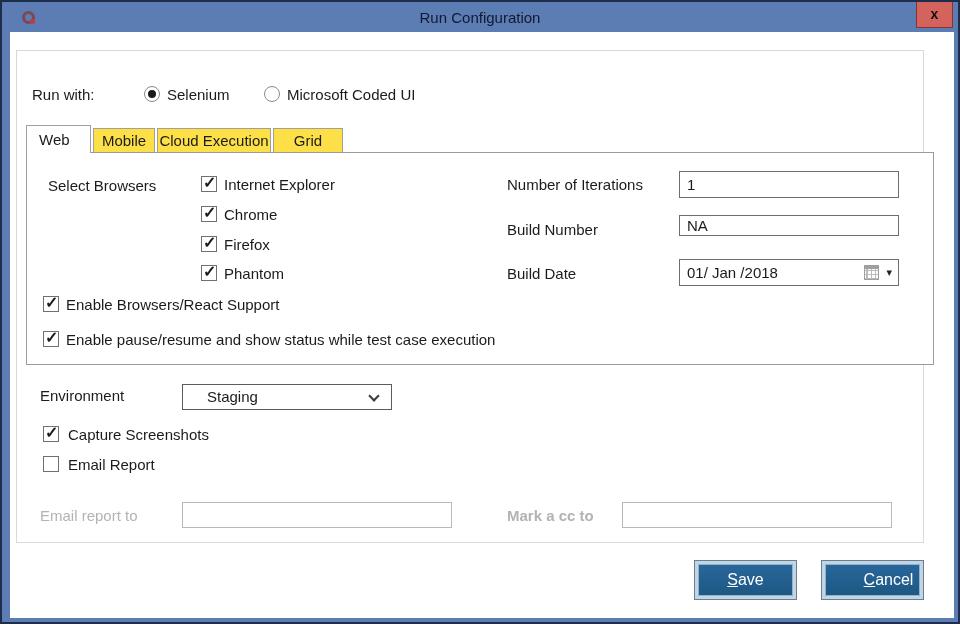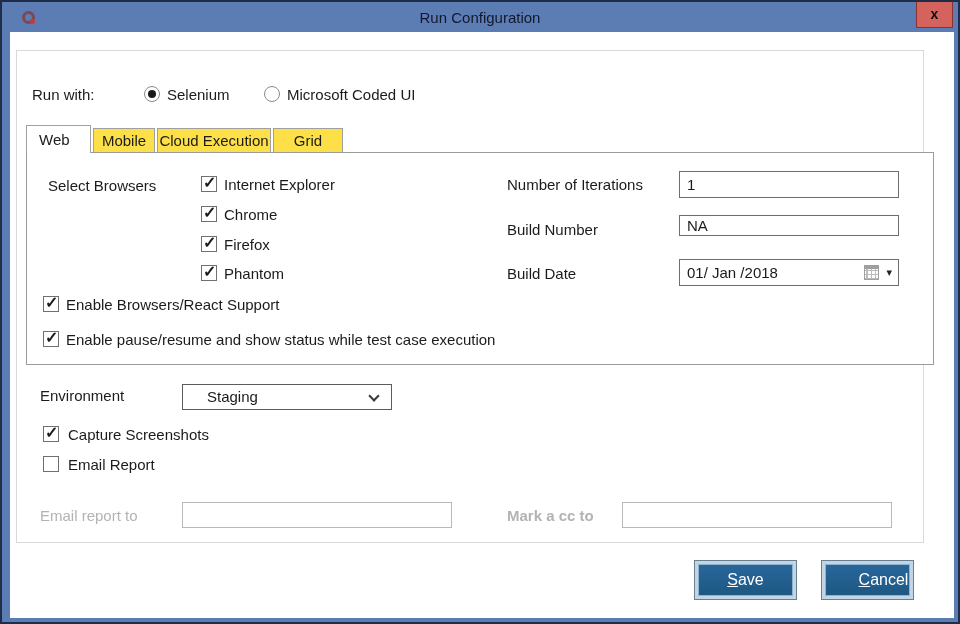--- a/index.html
+++ b/index.html
@@ -210,17 +210,17 @@
 
   <div class="abs lbl-dis" style="left:38px; top:505px;">Email report to</div>
   <input class="abs field field-dis" style="left: 180px; top: 500px; width: 270px; height: 26px;" disabled="" value="">
 
   <div class="abs lbl-dis" style="left:505px; top:505px;font-weight:bold;">Mark a cc to</div>
   <input class="abs field field-dis" style="left: 620px; top: 500px; width: 270px; height: 26px;" disabled="" value="">
 
   <button class="abs btn" style="left:692px; top:558px; width:103px; height:40px;">
     <span class="btn-text">Save</span>
   </button>
-  <button class="abs btn" style="left:819px; top:558px; width:93px; height:40px;padding-left:32px;">
+  <button class="abs btn" style="left:819px; top:558px; width:103px; height:40px;padding-left:32px;">
     <span class="btn-text">Cancel</span>
   </button>
 
 </div>
 
 </body></html>

